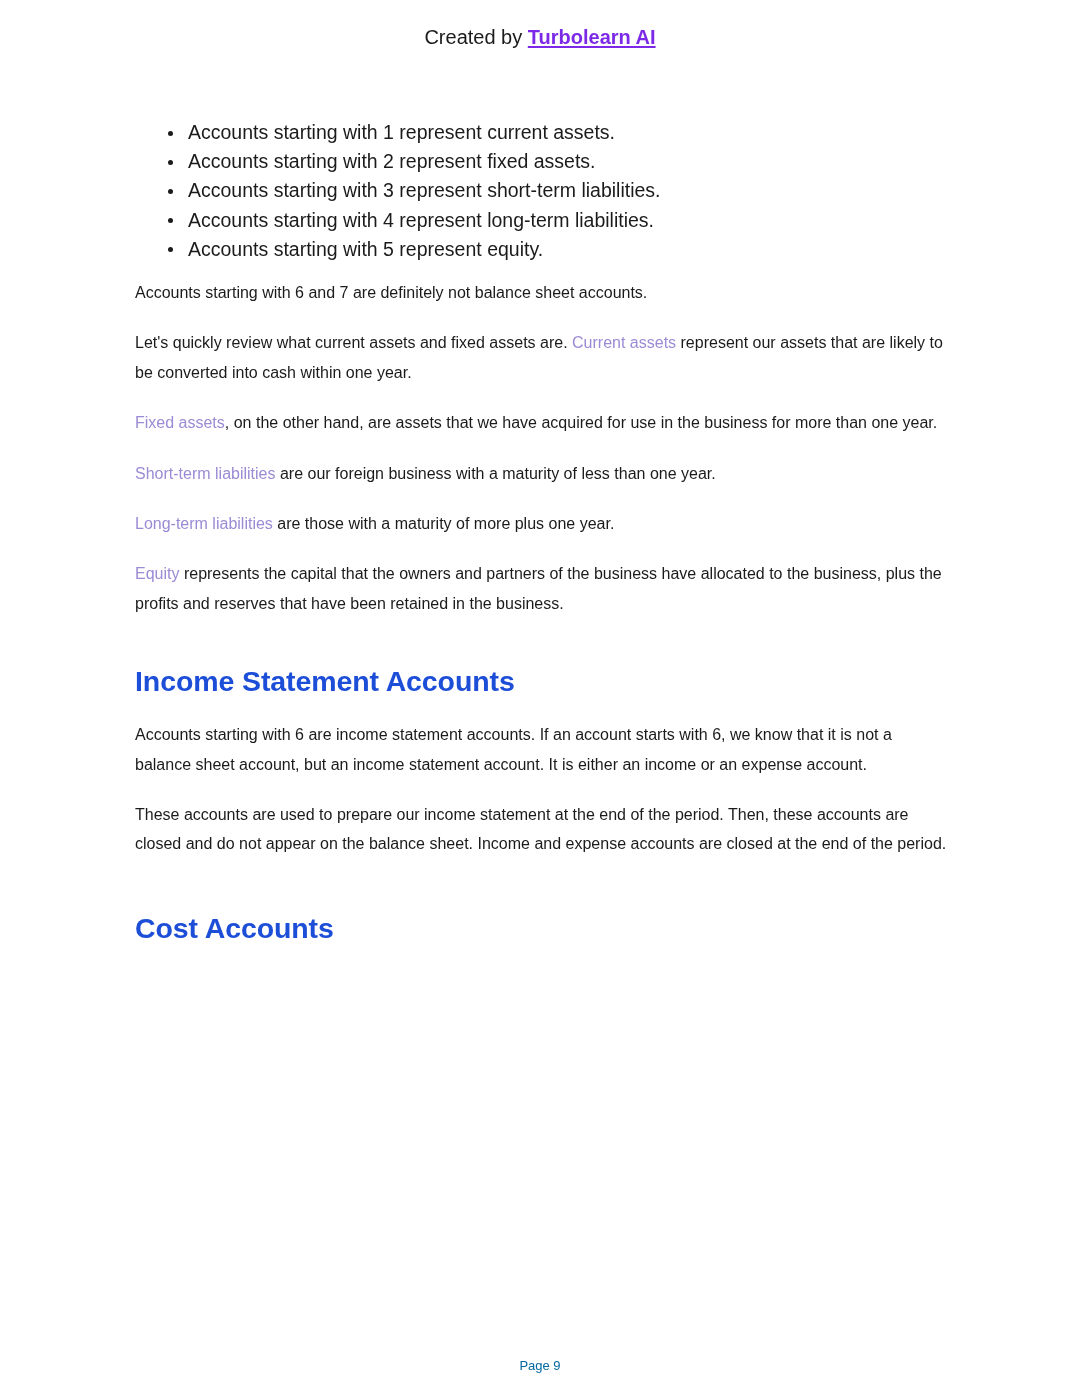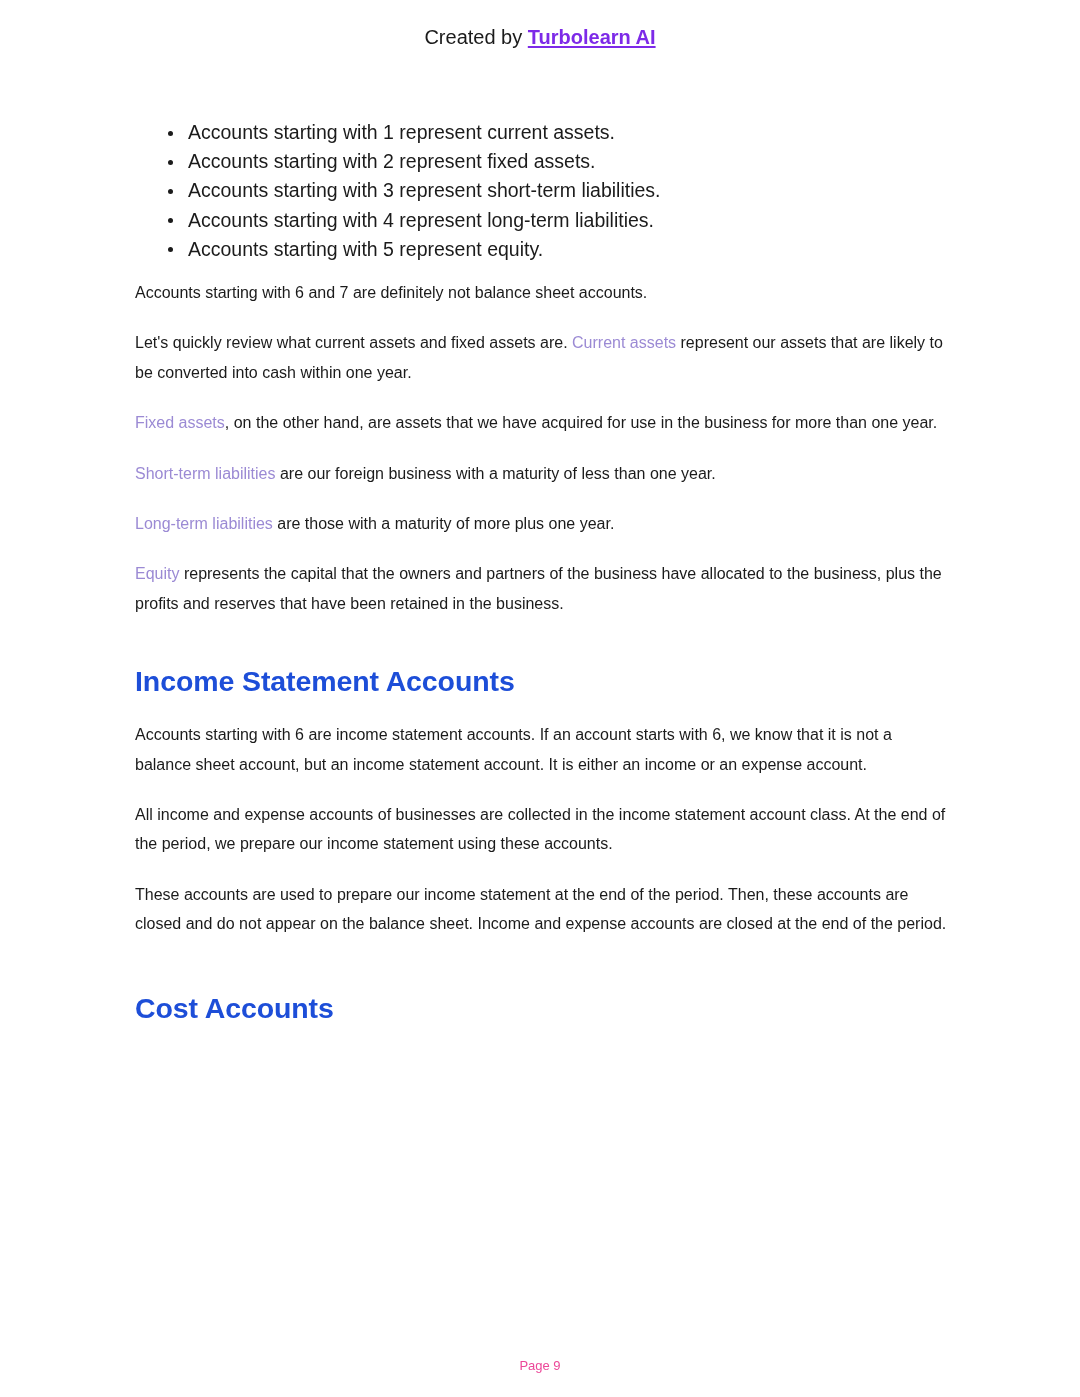--- a/index.html
+++ b/index.html
@@ -102,21 +102,21 @@
   }
 
   
   .page-footer {
     position: absolute;
     left: 0;
     bottom: 24px;
     width: 1080px;
     text-align: center;
     font-size: 13px;
-    color: #ec4899;
+    color: #0369a1;
   }
 </style>
 </head>
 <body>
 
 <div class="page-header">
   <span class="created-label">Created by </span>
   <a class="brand-link" href="#">Turbolearn AI</a>
 </div>
 
@@ -149,21 +149,20 @@
   </p>
 
   <p class="para">
     <span class="term">Equity</span><span> represents the capital that the owners and partners of the business have allocated to the business, plus the profits and reserves that have been retained in the business.</span>
   </p>
 
   <h2 class="section-heading first-heading">Income Statement Accounts</h2>
 
   <p class="para">Accounts starting with 6 are income statement accounts. If an account starts with 6, we know that it is not a balance sheet account, but an income statement account. It is either an income or an expense account.</p>
 
-  <p class="para">All income and expense accounts of businesses are collected in the income statement account class. At the end of the period, we prepare our income statement using these accounts.</p>
 
   <p class="para">These accounts are used to prepare our income statement at the end of the period. Then, these accounts are closed and do not appear on the balance sheet. Income and expense accounts are closed at the end of the period.</p>
 
   <h2 class="section-heading cost-heading">Cost Accounts</h2>
 
 </div>
 
 <div class="page-footer">
   <span>Page 9</span>
 </div>

